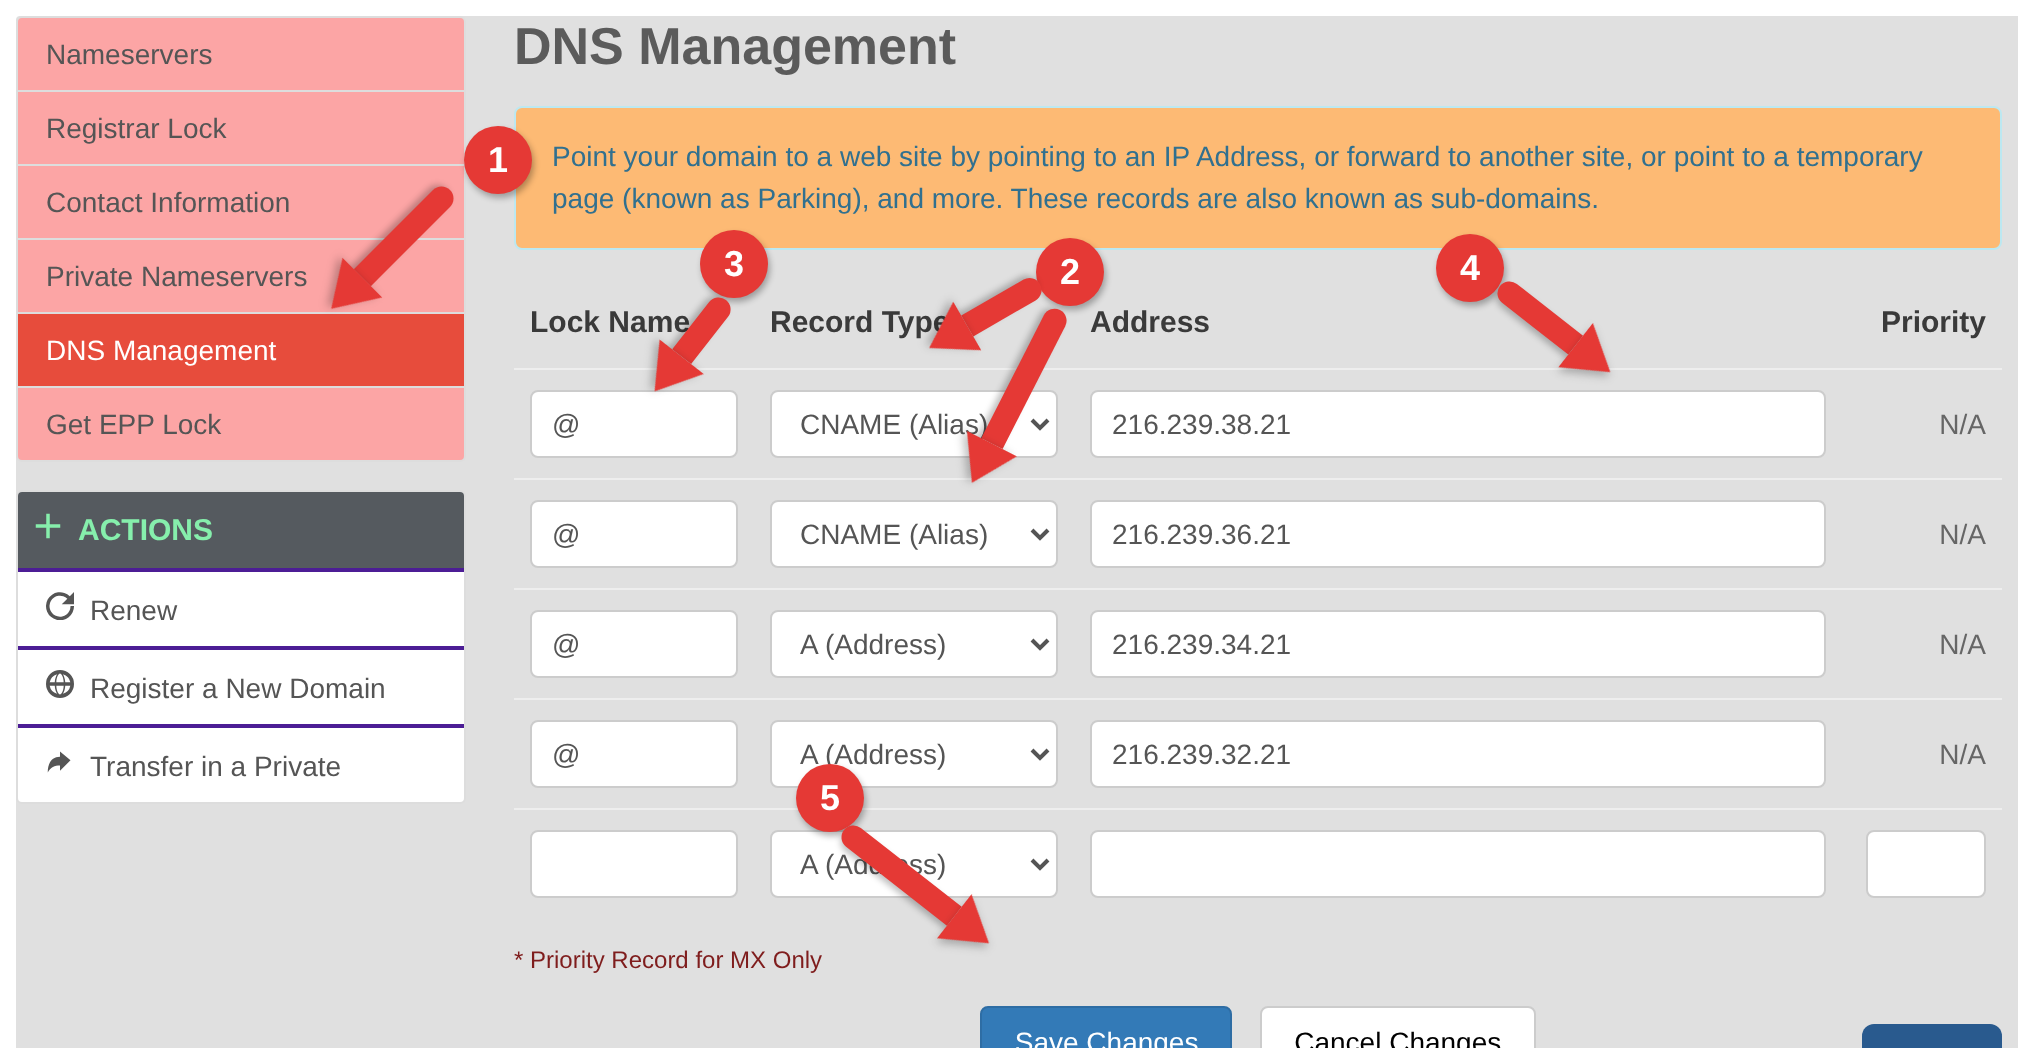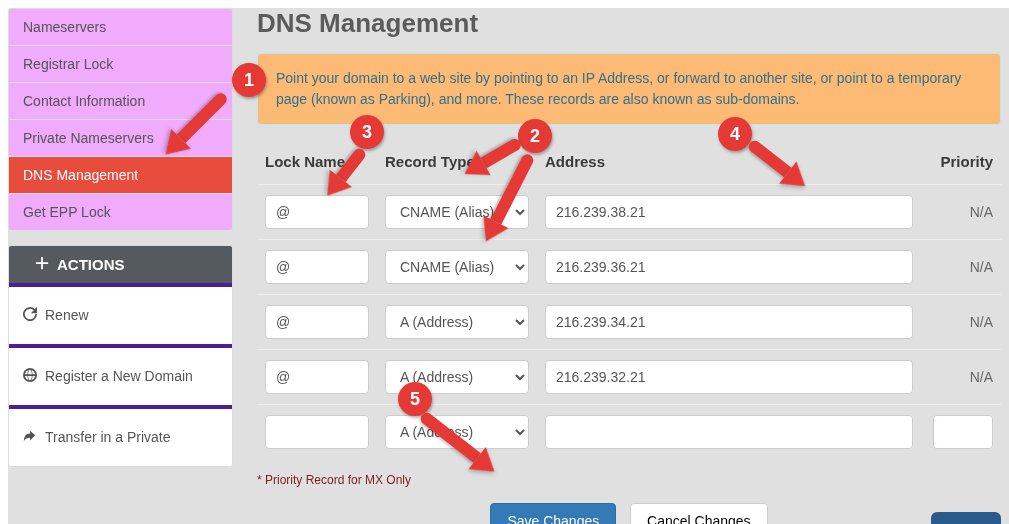--- a/index.html
+++ b/index.html
@@ -1,25 +1,25 @@
 <!DOCTYPE html>
 <html><head>
 <meta charset="utf-8">
 <style>
   * { box-sizing: border-box; margin: 0; padding: 0; }
   body { font-family: "Helvetica Neue", Arial, sans-serif; font-size: 14px; color: #555; background: #fff; width: 1009px; }
   .container { display: flex; padding: 8px; }
   .sidebar { width: 225px; flex-shrink: 0; margin-right: 24px; }
-  .side-list { border: 1px solid #ddd; border-radius: 3px; background: #f0abfc; margin-bottom: 14px; overflow: hidden; }
+  .side-list { border: 1px solid #ddd; border-radius: 3px; background: #fca5a5; margin-bottom: 14px; overflow: hidden; }
   .side-list .item { padding: 10px 14px; border-bottom: 1px solid #ddd; cursor: pointer; color: #555; }
   .side-list .item:last-child { border-bottom: none; }
   .side-list .item.active { background: #e74c3c; color: #fff; }
   .actions-panel { border: 1px solid #ddd; border-radius: 3px; background: #fff; overflow: hidden; }
-  .actions-header { background: #555a5f; color: #ffffff; font-weight: bold; padding: 10px 26px; font-size: 15px; display: flex; align-items: center; gap: 8px; }
-  .actions-panel .item { padding: 20px 14px; border-top: 4px solid #4c1d95; cursor: pointer; display: flex; align-items: flex-start; gap: 8px; }
+  .actions-header { background: #555a5f; color: #86efac; font-weight: bold; padding: 10px 8px; font-size: 15px; display: flex; align-items: center; gap: 8px; }
+  .actions-panel .item { padding: 10px 14px; border-top: 2px solid #4c1d95; cursor: pointer; display: flex; align-items: center; gap: 8px; }
   .main { flex: 1; }
   h1 { color: #5b5b5b; font-size: 26px; font-weight: 700; margin-bottom: 14px; }
   .alert { background: #fdba74; border: 1px solid #bce8f1; color: #31708f; padding: 14px 18px; border-radius: 4px; margin-bottom: 20px; line-height: 1.5; }
   table.records { width: 100%; border-collapse: collapse; }
   table.records th { text-align: left; font-size: 15px; color: #3a3a3a; padding: 8px 8px 14px 8px; font-weight: 700; }
   table.records th:last-child { text-align: right; }
   table.records tbody tr { border-top: 1px solid #eee; }
   table.records td { padding: 10px 8px; vertical-align: middle; }
   input.field, select.field { width: 100%; padding: 7px 10px; border: 1px solid #ccc; border-radius: 4px; font-size: 14px; color: #555; background: #fff; height: 34px; }
   .col-host { width: 120px; }

